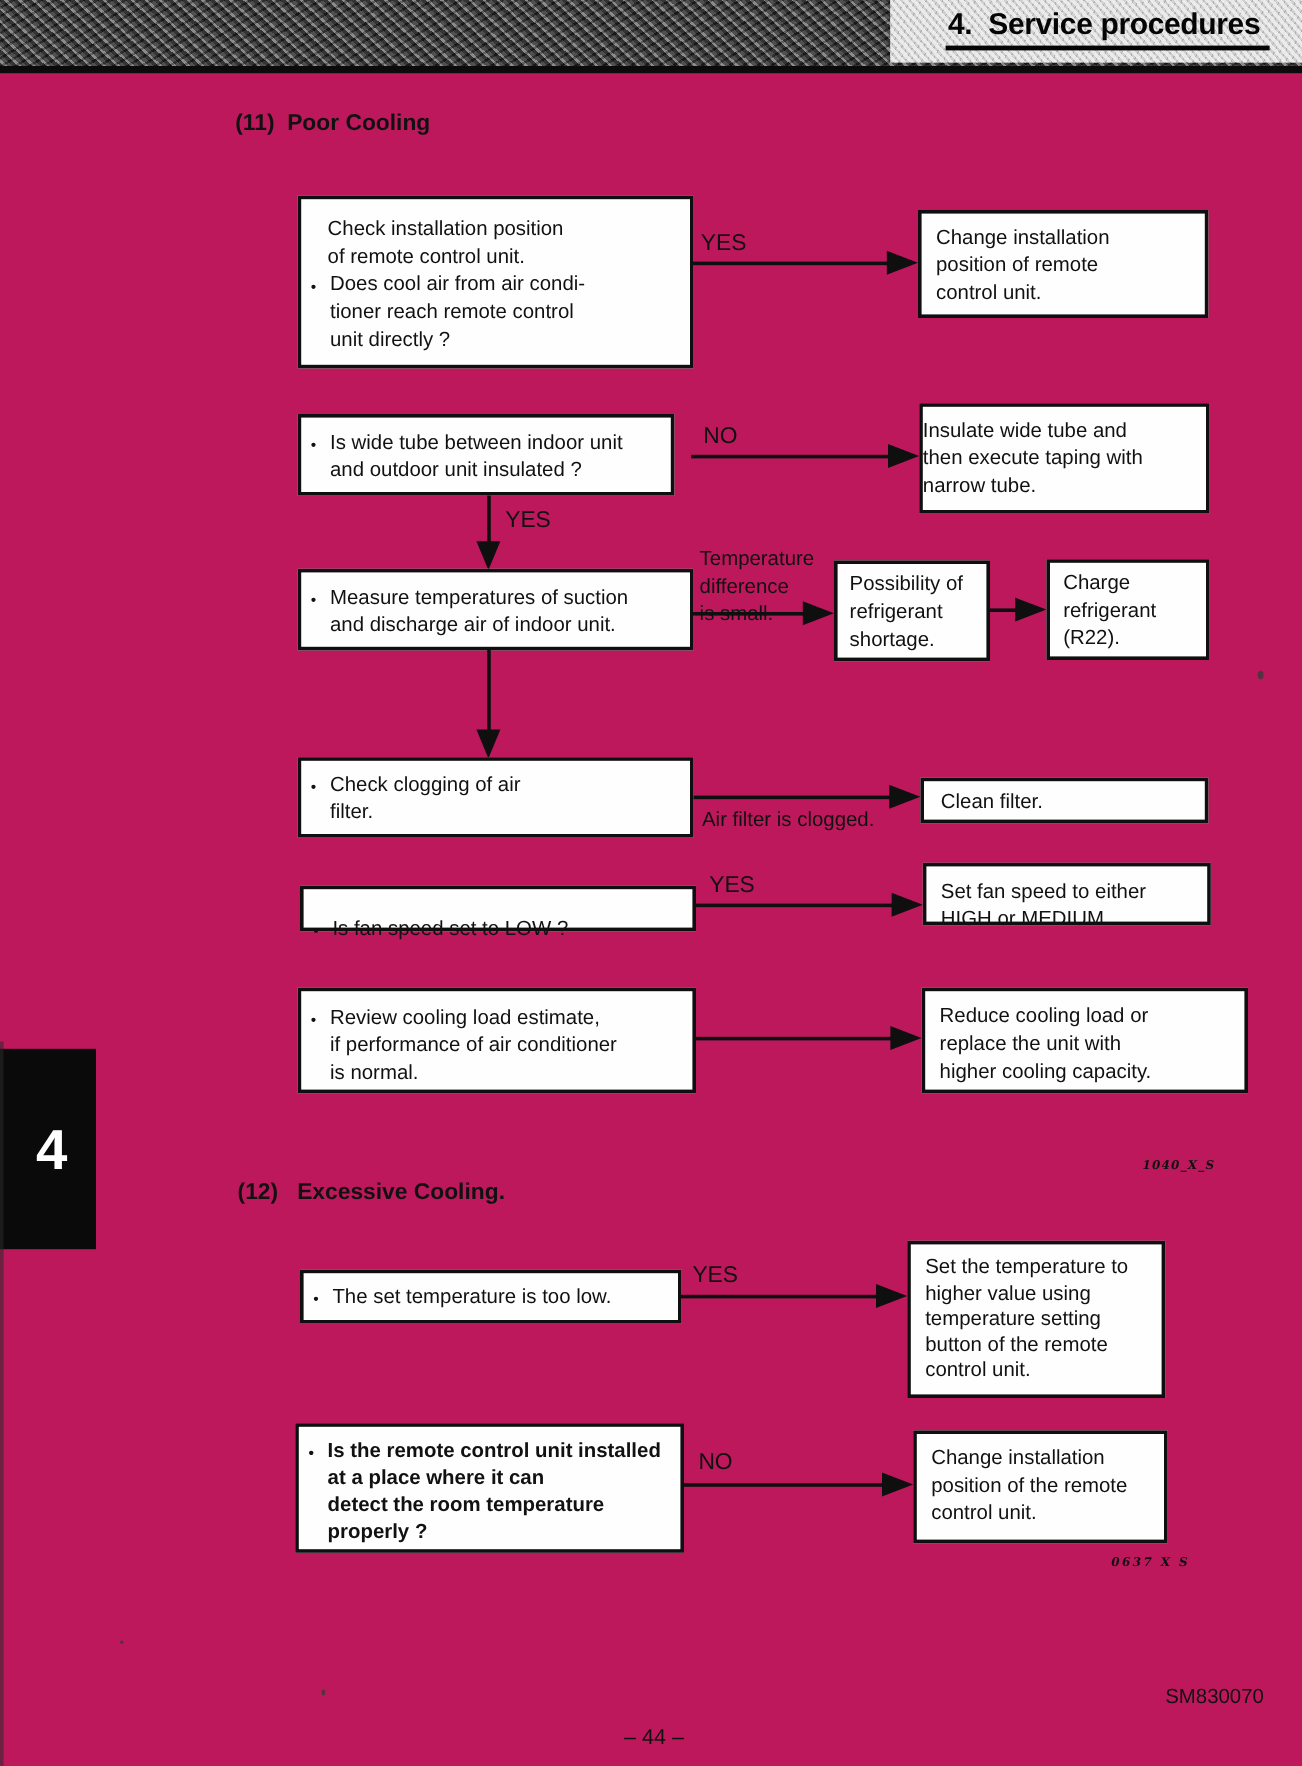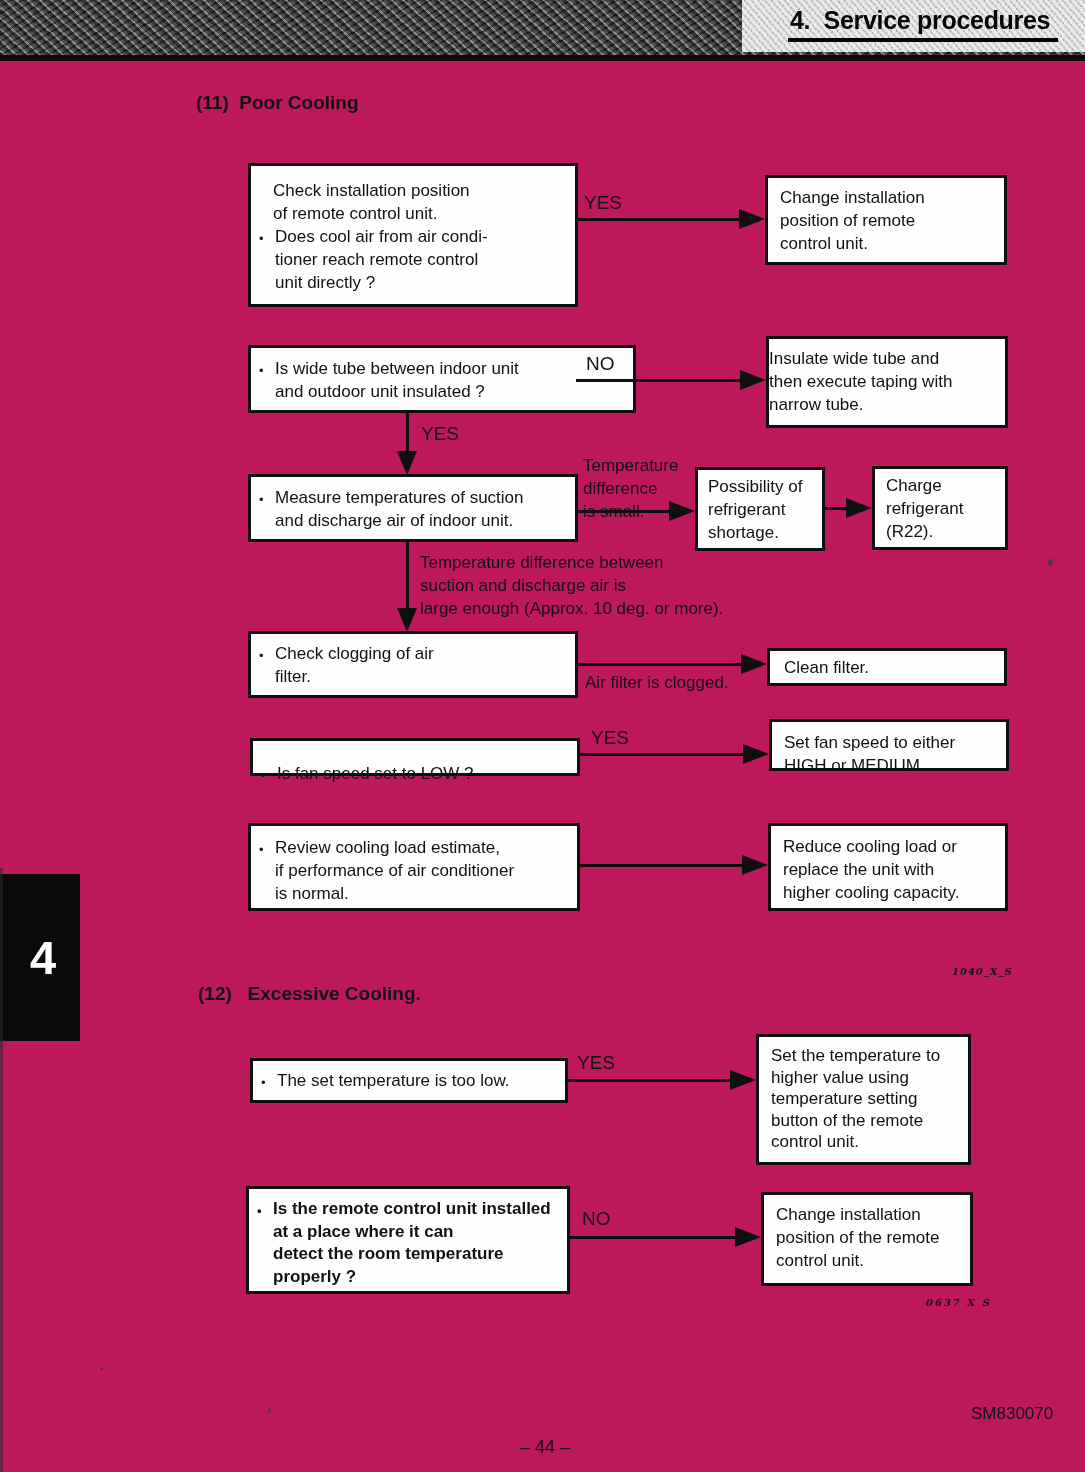--- a/index.html
+++ b/index.html
@@ -86,21 +86,21 @@
   </div>
   <div class="lbl" style="left:584px;top:191px;">YES</div>
   <div class="hline" style="left:576px;top:218px;width:166px;"></div>
   <div class="ah-r" style="left:739px;top:209px;"></div>
   <div class="box" style="left:765px;top:175px;width:242px;height:90px;padding-left:12px;">
     <div class="rtxt">Change installation
 position of remote
 control unit.</div>
   </div>
 
-  <div class="box" style="left:248px;top:345px;width:388px;height:68px;padding-top:9px;">
+  <div class="box" style="left:248px;top:345px;width:314px;height:68px;padding-top:9px;">
     <div class="seg"><span class="bul">•</span><span class="txt">Is wide tube between indoor unit
 and outdoor unit insulated ?</span></div>
   </div>
   <div class="lbl" style="left:586px;top:352px;">NO</div>
   <div class="hline" style="left:576px;top:379px;width:166px;"></div>
   <div class="ah-r" style="left:740px;top:370px;"></div>
   <div class="box" style="left:766px;top:336px;width:242px;height:92px;padding-left:0;">
     <div class="rtxt">Insulate wide tube and
 then execute taping with
 narrow tube.</div>
@@ -125,23 +125,20 @@
   </div>
   <div class="hline" style="left:825px;top:507px;width:24px;"></div>
   <div class="ah-r" style="left:846px;top:498px;"></div>
   <div class="box" style="left:872px;top:466px;width:136px;height:84px;padding:5px 4px 4px 11px;">
     <div class="rtxt">Charge
 refrigerant
 (R22).</div>
   </div>
   <div class="vline" style="left:406px;top:541px;height:70px;"></div>
   <div class="ah-d" style="left:397px;top:608px;"></div>
-  <div class="lbl small" style="left:420px;top:551px;">Temperature difference between
-suction and discharge air is
-large enough (Approx. 10 deg. or more).</div>
 
   <div class="box" style="left:248px;top:631px;width:330px;height:67px;padding-top:8px;">
     <div class="seg"><span class="bul">•</span><span class="txt">Check clogging of air
 filter.</span></div>
   </div>
   <div class="hline" style="left:578px;top:663px;width:166px;"></div>
   <div class="ah-r" style="left:741px;top:654px;"></div>
   <div class="lbl small" style="left:585px;top:671px;">Air filter is clogged.</div>
   <div class="box" style="left:767px;top:648px;width:240px;height:38px;padding:5px 4px 4px 14px;">
     <div class="rtxt">Clean filter.</div>
@@ -158,21 +155,21 @@
 HIGH or MEDIUM.</div>
   </div>
 
   <div class="box" style="left:248px;top:823px;width:332px;height:88px;padding-top:10px;">
     <div class="seg"><span class="bul">•</span><span class="txt">Review cooling load estimate,
 if performance of air conditioner
 is normal.</span></div>
   </div>
   <div class="hline" style="left:580px;top:864px;width:164px;"></div>
   <div class="ah-r" style="left:742px;top:855px;"></div>
-  <div class="box" style="left:768px;top:823px;width:240px;height:88px;padding:9px 4px 4px 12px;">
+  <div class="box" style="left:768px;top:823px;width:272px;height:88px;padding:9px 4px 4px 12px;">
     <div class="rtxt">Reduce cooling load or
 replace the unit with
 higher cooling capacity.</div>
   </div>
   <div class="note" style="left:952px;top:966px;">1040_X_S</div>
 
   <div class="sec-title" style="left:198px;top:983px;">(12)   Excessive Cooling.</div>
 
   <div class="box" style="left:250px;top:1058px;width:318px;height:45px;padding-top:8px;">
     <div class="seg"><span class="bul">•</span><span class="txt">The set temperature is too low.</span></div>

